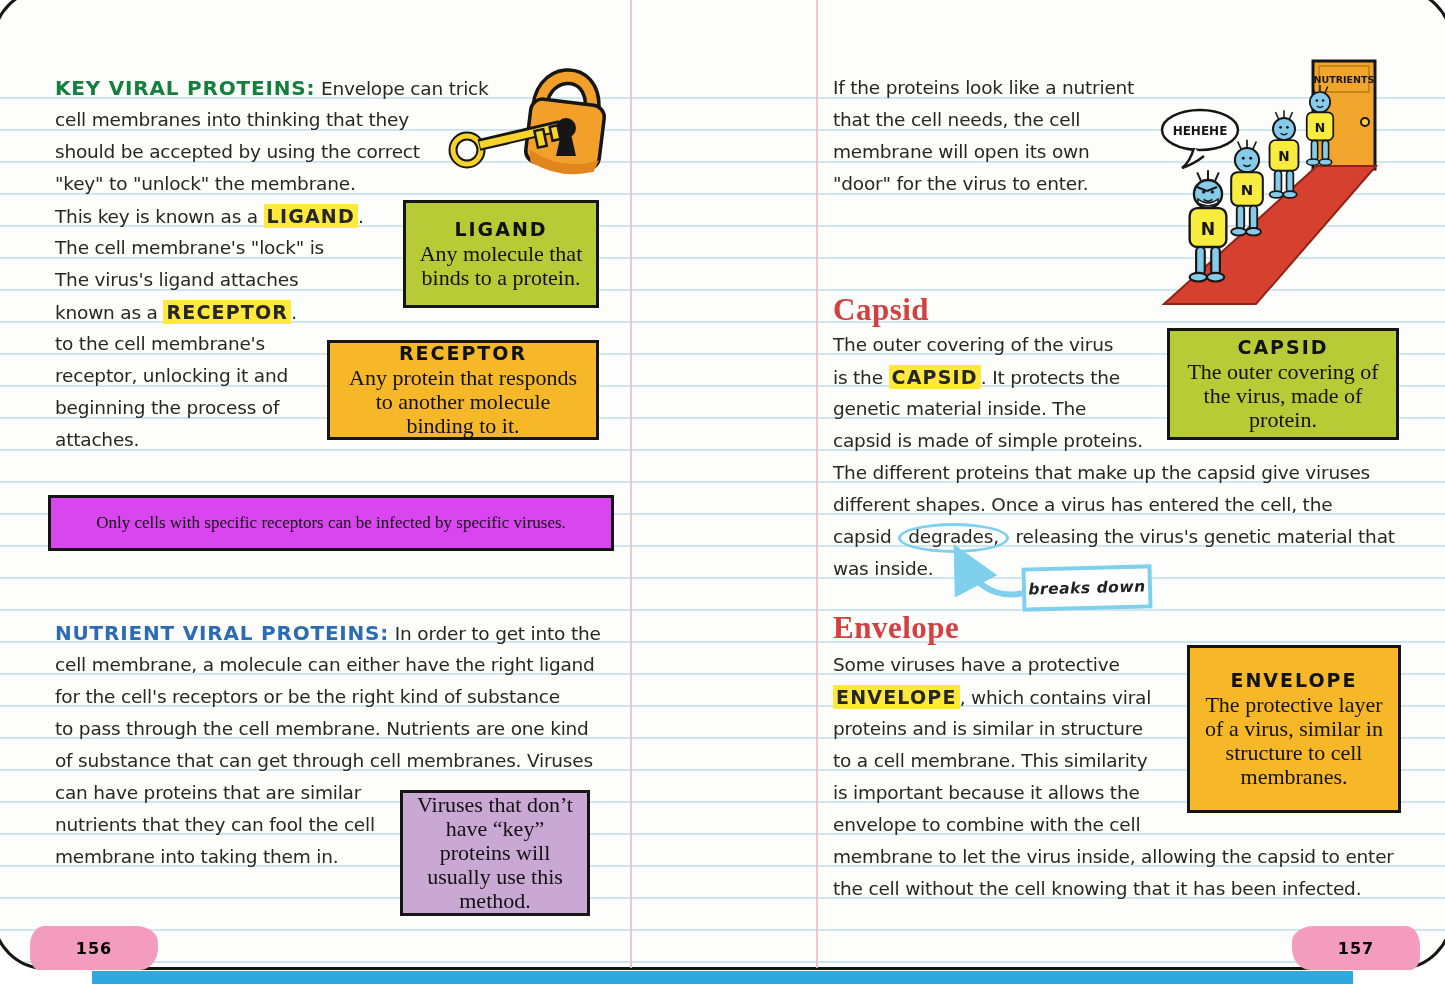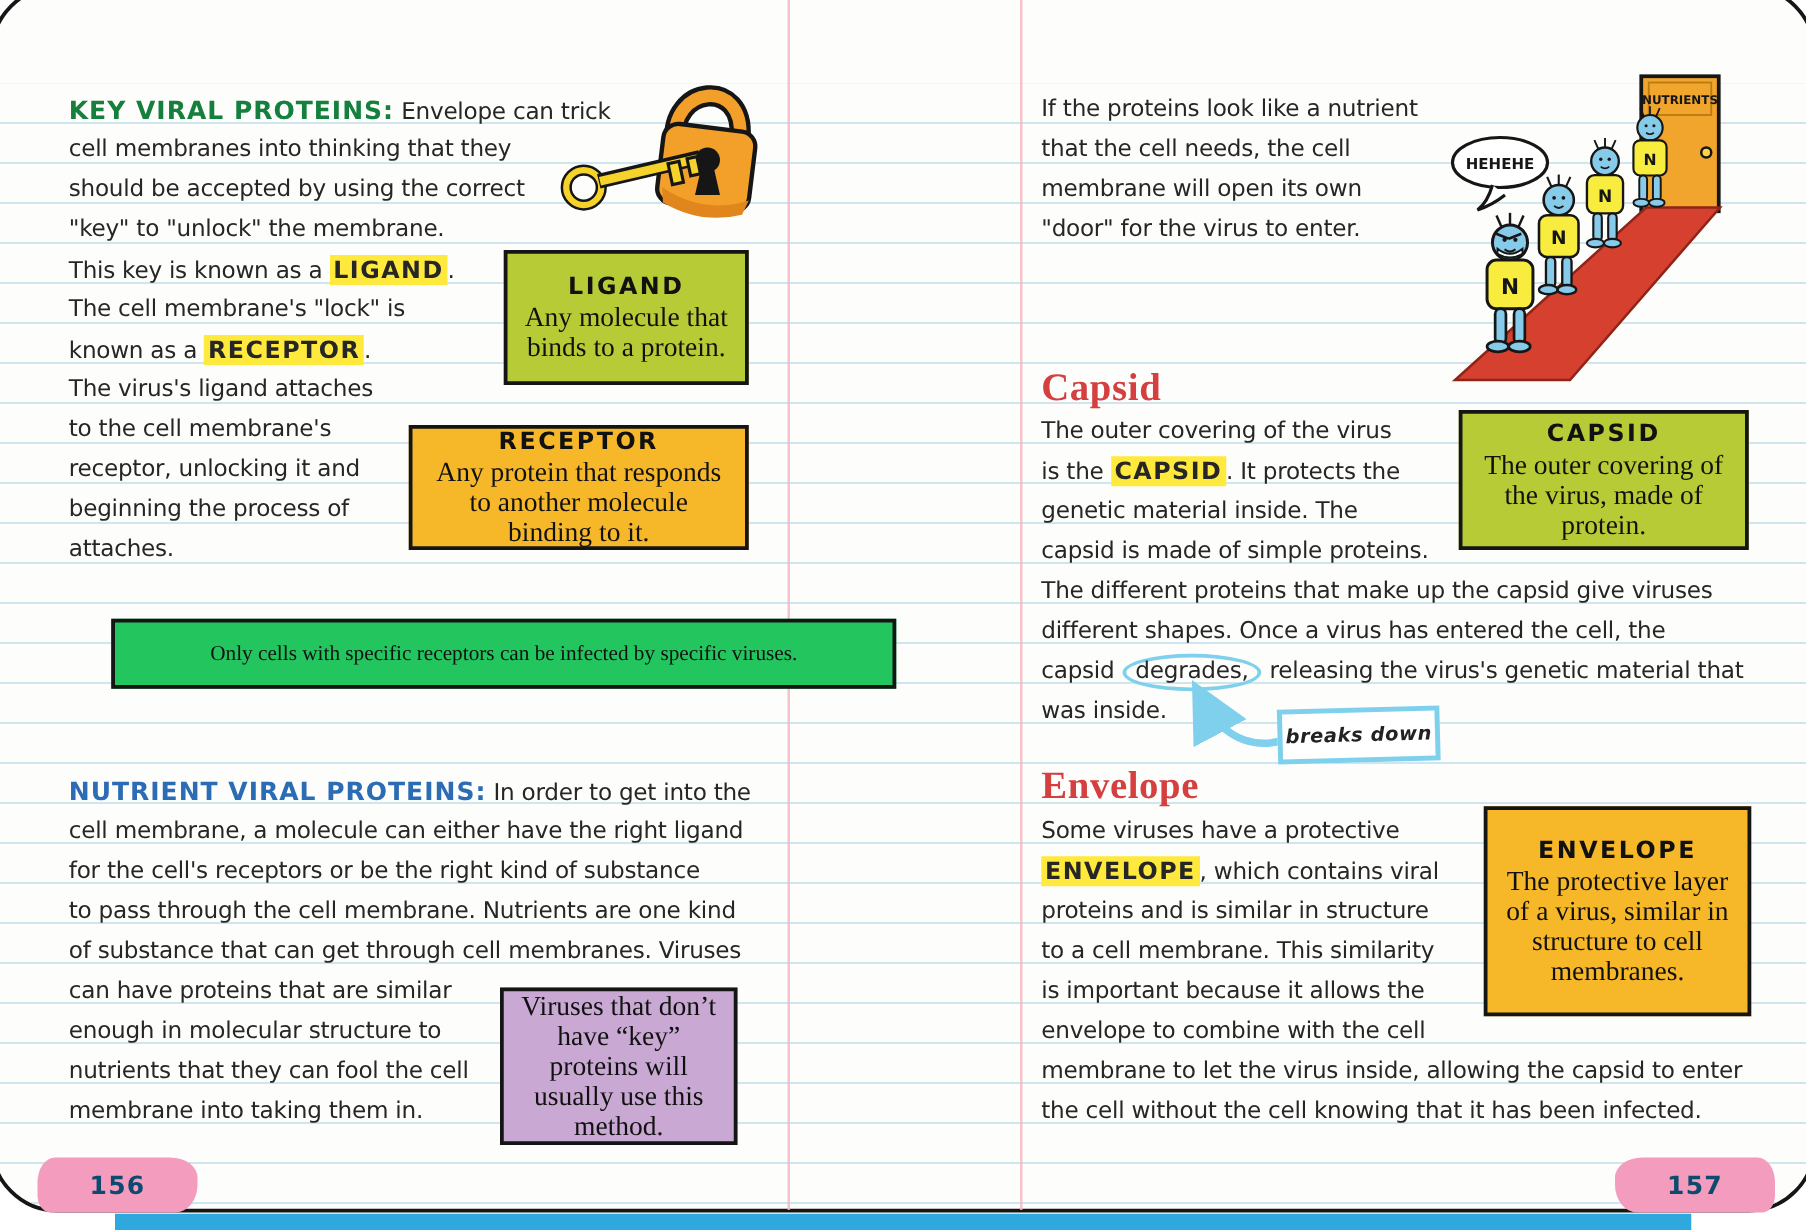--- a/index.html
+++ b/index.html
@@ -57,21 +57,21 @@
     position:absolute;left:1022px;top:566px;width:122px;height:36px;
     border:4px solid #7fd0ec;background:#fff;transform:rotate(-1.5deg);
     display:flex;align-items:center;justify-content:center;
     font-weight:bold;font-style:italic;font-size:15.5px;letter-spacing:.5px;color:#222;
   }
 
   
   .page-num{
     position:absolute;width:128px;height:44px;background:#f49cbd;
     display:flex;align-items:center;justify-content:center;
-    font-weight:bold;font-size:20px;color:#0c4a6e;letter-spacing:1px;
+    font-weight:bold;font-size:16px;color:#000000;letter-spacing:1px;
   }
   .page-num.left{left:30px;top:926px;border-radius:14px 22px 18px 10px/20px 16px 22px 14px;}
   .page-num.right{left:1292px;top:926px;border-radius:22px 14px 10px 18px/16px 20px 14px 22px;}
 
   svg{position:absolute;overflow:visible;}
 </style>
 </head>
 <body>
 
 <div class="cover-strip"></div>
@@ -79,22 +79,22 @@
 <div class="margin-line left-page"></div>
 <div class="margin-line right-page"></div>
 
 <div class="para" style="left:55px;top:72px;width:440px;">
     <div class="tline"><span class="seg seg-pink">KEY VIRAL PROTEINS:</span><span class="seg seg-plain"> Envelope can trick</span></div>
     <div class="tline"><span class="seg seg-plain">cell membranes into thinking that they</span></div>
     <div class="tline"><span class="seg seg-plain">should be accepted by using the correct</span></div>
     <div class="tline"><span class="seg seg-plain">"key" to "unlock" the membrane.</span></div>
     <div class="tline"><span class="seg seg-plain">This key is known as a </span><span class="seg seg-hl">LIGAND</span><span class="seg seg-plain">.</span></div>
     <div class="tline"><span class="seg seg-plain">The cell membrane's "lock" is</span></div>
+    <div class="tline"><span class="seg seg-plain">The virus's ligand attaches</span></div>
     <div class="tline"><span class="seg seg-plain">known as a </span><span class="seg seg-hl">RECEPTOR</span><span class="seg seg-plain">.</span></div>
-    <div class="tline"><span class="seg seg-plain">The virus's ligand attaches</span></div>
     <div class="tline"><span class="seg seg-plain">to the cell membrane's</span></div>
     <div class="tline"><span class="seg seg-plain">receptor, unlocking it and</span></div>
     <div class="tline"><span class="seg seg-plain">beginning the process of</span></div>
     <div class="tline"><span class="seg seg-plain">attaches.</span></div>
   </div>
 
 <svg style="left:440px;top:50px;" width="175" height="140" viewBox="0 0 175 140">
   <path d="M100,64 C96,18 156,12 152,60" fill="none" stroke="#161616" stroke-width="17"></path>
   <path d="M100,64 C96,18 156,12 152,60" fill="none" stroke="#f2a02a" stroke-width="10"></path>
   <rect x="88" y="52" width="74" height="64" rx="12" transform="rotate(7 125 84)" fill="#f2a02a" stroke="#161616" stroke-width="3.5"></rect>
@@ -112,32 +112,31 @@
 <div class="box3d" style="left:403px;top:200px;width:196px;height:108px;background:#b6cb35;">
   <div class="box-title">LIGAND</div>
   <div class="box-body">Any molecule that binds to a protein.</div>
 </div>
 
 <div class="box3d" style="left:327px;top:340px;width:272px;height:100px;background:#f6b829;">
   <div class="box-title">RECEPTOR</div>
   <div class="box-body">Any protein that responds to another molecule binding to it.</div>
 </div>
 
-<div class="box3d banner" style="left:48px;top:495px;width:628px;height:56px;background:#22c55e;margin-left:41px;">
+<div class="box3d banner" style="left:48px;top:495px;width:566px;height:56px;background:#d946ef;">
   <div class="box-body">Only cells with specific receptors can be infected by specific viruses.</div>
 </div>
 
 <div class="para" style="left:55px;top:617px;width:565px;">
     <div class="tline"><span class="seg seg-blue">NUTRIENT VIRAL PROTEINS:</span><span class="seg seg-plain"> In order to get into the</span></div>
     <div class="tline"><span class="seg seg-plain">cell membrane, a molecule can either have the right ligand</span></div>
     <div class="tline"><span class="seg seg-plain">for the cell's receptors or be the right kind of substance</span></div>
     <div class="tline"><span class="seg seg-plain">to pass through the cell membrane. Nutrients are one kind</span></div>
     <div class="tline"><span class="seg seg-plain">of substance that can get through cell membranes. Viruses</span></div>
     <div class="tline"><span class="seg seg-plain">can have proteins that are similar</span></div>
-    <div class="tline"><span class="seg seg-plain">enough in molecular structure to</span></div>
     <div class="tline"><span class="seg seg-plain">nutrients that they can fool the cell</span></div>
     <div class="tline"><span class="seg seg-plain">membrane into taking them in.</span></div>
   </div>
 
 <div class="box3d" style="left:400px;top:790px;width:190px;height:126px;background:#c9a8d3;">
   <div class="box-body">Viruses that don’t have “key” proteins will usually use this method.</div>
 </div>
 
 <div class="page-num left">156</div>
 

